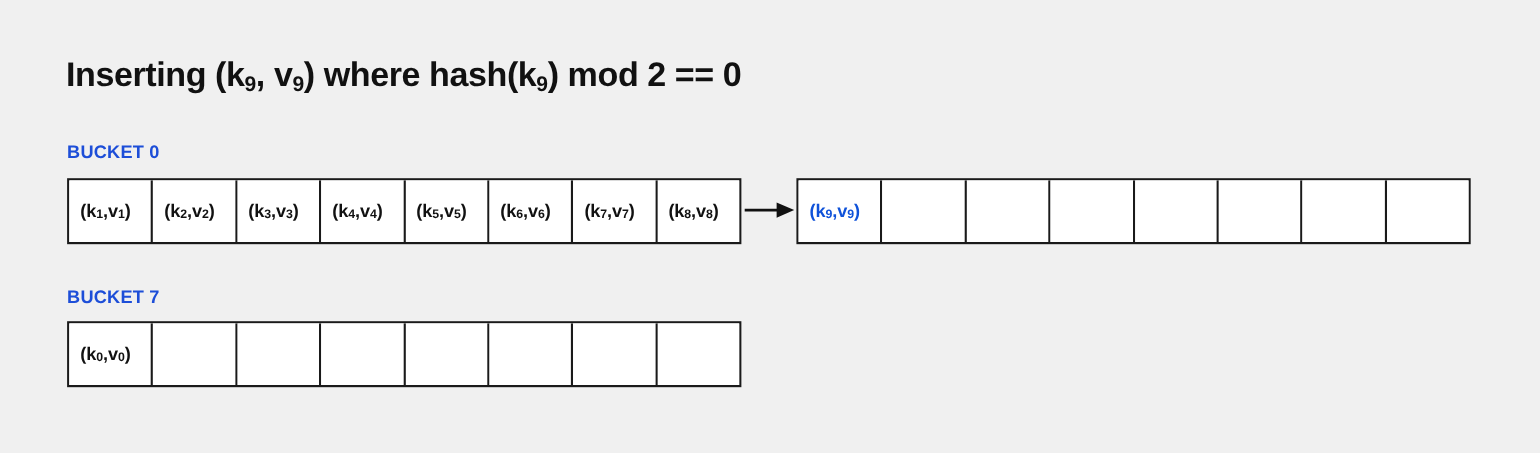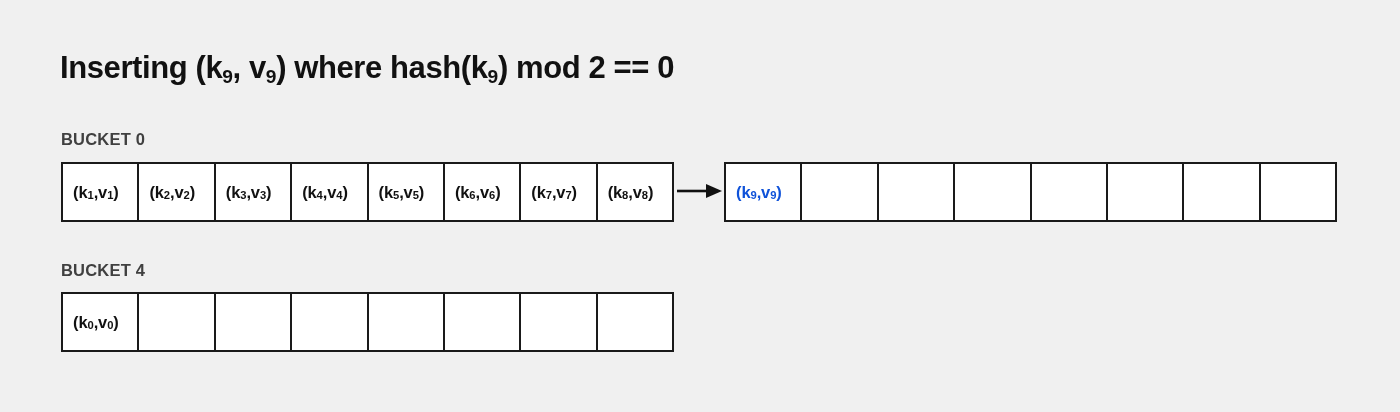--- a/index.html
+++ b/index.html
@@ -45,21 +45,21 @@
     font-weight: bold;
   }
 
   
   .bucket-label {
     position: absolute;
     font-size: 16.5px;
     font-weight: bold;
     letter-spacing: 0.2px;
     white-space: nowrap;
-    color: #404040;
+    color: #1d4ed8;
     line-height: 18px;
   }
   #label-bucket0   { left: 61px;  top: 130px; }
   #label-overflow  { left: 724px; top: 130px; }
   #label-bucket1   { left: 61px;  top: 261px; }
 
   
   .bucket {
     position: absolute;
     display: flex;
@@ -116,21 +116,21 @@
 </head>
 <body>
 
 <div id="canvas">
 
   <div class="title">
     <span>Inserting (k</span><sub>9</sub><span>, v</span><sub>9</sub><span>) where hash(k</span><sub>9</sub><span>) mod 2 == 0</span>
   </div>
 
   <div class="bucket-label" id="label-bucket0">BUCKET 0</div>
-  <div class="bucket-label" id="label-bucket1">BUCKET 4</div>
+  <div class="bucket-label" id="label-bucket1">BUCKET 7</div>
 
   <div class="bucket" id="bucket0">
       <div class="cell">
         <span>(</span>
         <span>k</span>
         <sub>1</sub>
         <span>, </span>
         <span>v</span>
         <sub>1</sub>
         <span>)</span>

